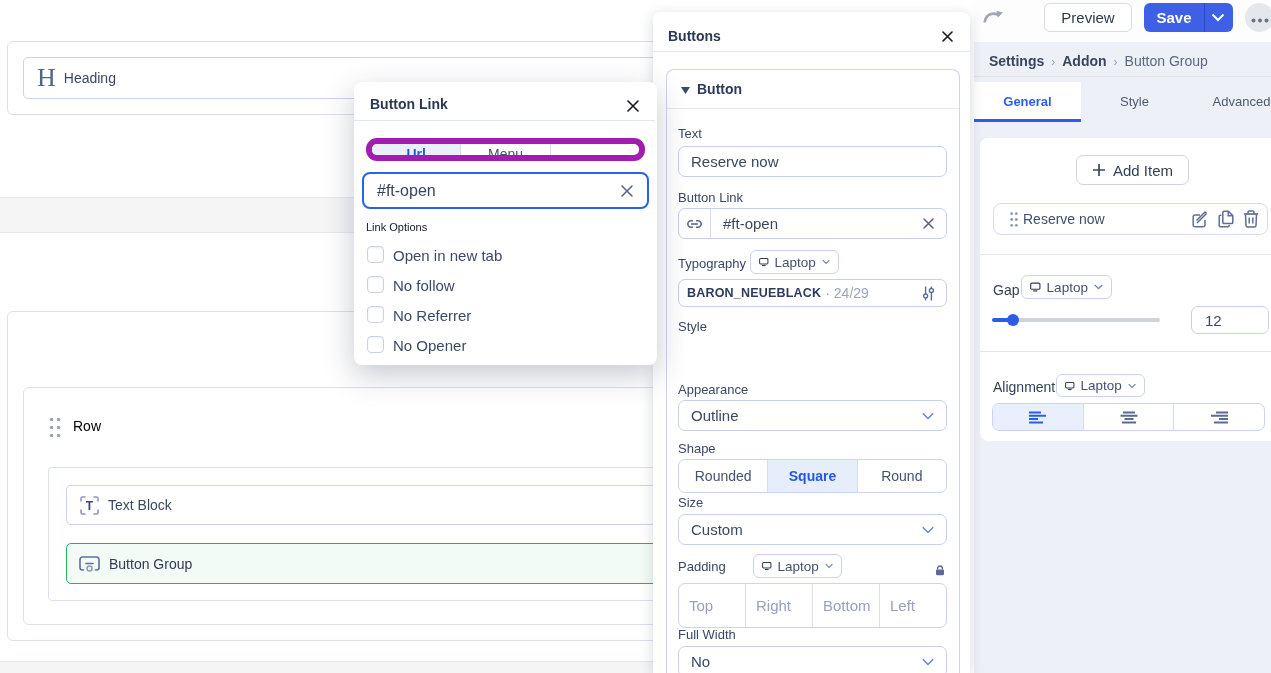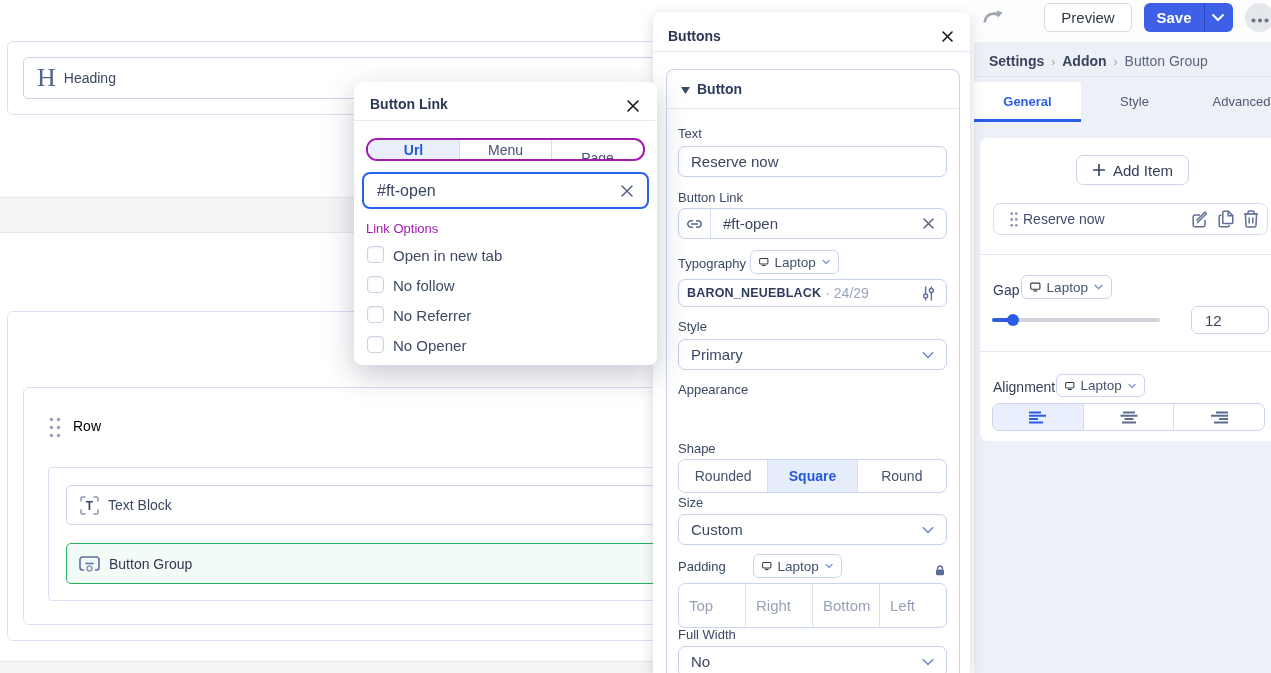--- a/index.html
+++ b/index.html
@@ -40,21 +40,21 @@
 .sep-line { background:#e4e8f0; height:1px; }
 
 
 #bpanel { left:653px; top:12px; width:317px; height:661px; background:#fff; border-radius:8px 8px 0 0; }
 #bcard { left:666px; top:69px; width:294px; height:640px; border:1px solid #ccd6f0; border-radius:8px 8px 0 0; border-bottom:none; background:#fff; }
 .f-lbl { position:absolute; left:678px; font-size:13px; color:#3a4865; }
 .f-inp { position:absolute; left:678px; width:269px; }
 
 
 #popup { left:354px; top:82px; width:303px; height:283px; background:#fff; border-radius:8px; box-shadow:0 10px 30px rgba(30,40,70,0.25); }
-.pseg { display:flex; border:2px solid #a21caf; border-radius:11px; overflow:hidden; background:#fff; }
+.pseg { display:flex; border:6px solid #a21caf; border-radius:11px; overflow:hidden; background:#fff; }
 .pseg > div { flex:1; text-align:center; font-size:14px; color:#44526e; border-right:1px solid #d5dcef; }
 .pseg > div:last-child { border-right:none; }
 .pseg .on { background:#e9f0fc; color:#2458e0; font-weight:bold; }
 .cbx { width:17px; height:17px; border:1px solid #cbd2e0; border-radius:4px; background:#fff; box-shadow:inset 0 1px 2px rgba(150,160,180,0.18); }
 .cbl { font-size:15px; color:#3d4a64; }
 </style>
 </head>
 <body>
 <div id="stage">
 
@@ -263,27 +263,27 @@
     <span style="font-size:12.5px; font-weight:bold; color:#2d3c5e; letter-spacing:0.2px;">BARON_NEUEBLACK</span>
     <span style="margin-left:4px; font-size:14px; color:#9aa5bb;">· 24/29</span>
     <svg style="position:absolute; right:12px;" width="11" height="15" viewBox="0 0 11 15" fill="none" stroke="#5c6c99" stroke-width="1.4">
       <path d="M2.6 0.5 V8 M2.6 12 V14.5 M8.4 0.5 V2.5 M8.4 6.5 V14.5"></path>
       <circle cx="2.6" cy="10" r="2"></circle>
       <circle cx="8.4" cy="4.5" r="2"></circle>
     </svg>
   </div>
 
   <div class="f-lbl" style="top:319px;">Style</div>
-  <div class="abs select f-inp" style="top:339px; height:31px;">Primary
+
+  <div class="f-lbl" style="top:382px;">Appearance</div>
+  <div class="abs select f-inp" style="top:400px; height:31px;">Outline
     <svg class="chev" width="15" height="9" viewBox="0 0 15 9" fill="none" stroke="#6b84c9" stroke-width="1.8">
         <path d="M1 1 L7.5 7.5 L14 1"></path>
       </svg>
   </div>
-
-  <div class="f-lbl" style="top:382px;">Appearance</div>
 
   <div class="f-lbl" style="top:441px;">Shape</div>
   <div class="abs f-inp" style="top:459px; height:34px; border:1px solid #c9d4f0; border-radius:7px; background:#fff; display:flex; font-size:14px; color:#44526e;">
     <div style="flex:1; display:flex; align-items:center; justify-content:center;">Rounded</div>
     <div style="flex:1; display:flex; align-items:center; justify-content:center; background:#e7eefb; border-left:1px solid #d5dcef; border-right:1px solid #d5dcef; color:#2458e0; font-weight:bold;">Square</div>
     <div style="flex:1; display:flex; align-items:center; justify-content:center;">Round</div>
   </div>
 
   <div class="f-lbl" style="top:495px;">Size</div>
   <div class="abs select f-inp" style="top:514px; height:31px;">Custom
@@ -335,21 +335,21 @@
     <div class="on" style="line-height:21px;">Url</div>
     <div style="line-height:21px;">Menu</div>
     <div style="line-height:21px;margin-top:8px;">Page</div>
   </div>
   <div class="abs" style="left:362px; top:172px; width:287px; height:37px; border:2px solid #2563eb; border-radius:8px; background:#fff; display:flex; align-items:center;">
     <span style="margin-left:13px; font-size:16px; color:#38455e;">#ft-open</span>
     <svg style="position:absolute; right:14px;" width="12" height="12" viewBox="0 0 12 12" stroke="#55627f" stroke-width="1.5" stroke-linecap="round">
         <path d="M1 1 L11 11 M11 1 L1 11"></path>
       </svg>
   </div>
-  <div class="abs" style="left:366px; top:221px; font-size:13px; color:#a21caf;">Link Options</div>
+  <div class="abs" style="left:366px; top:221px; font-size:11px; color:#0f172a;">Link Options</div>
   <div class="abs cbx" style="left:367px; top:246px;"></div>
   <div class="abs cbl" style="left:393px; top:247px;">Open in new tab</div>
   <div class="abs cbx" style="left:367px; top:276px;"></div>
   <div class="abs cbl" style="left:393px; top:277px;">No follow</div>
   <div class="abs cbx" style="left:367px; top:306px;"></div>
   <div class="abs cbl" style="left:393px; top:307px;">No Referrer</div>
   <div class="abs cbx" style="left:367px; top:336px;"></div>
   <div class="abs cbl" style="left:393px; top:337px;">No Opener</div>
 </div>
 

